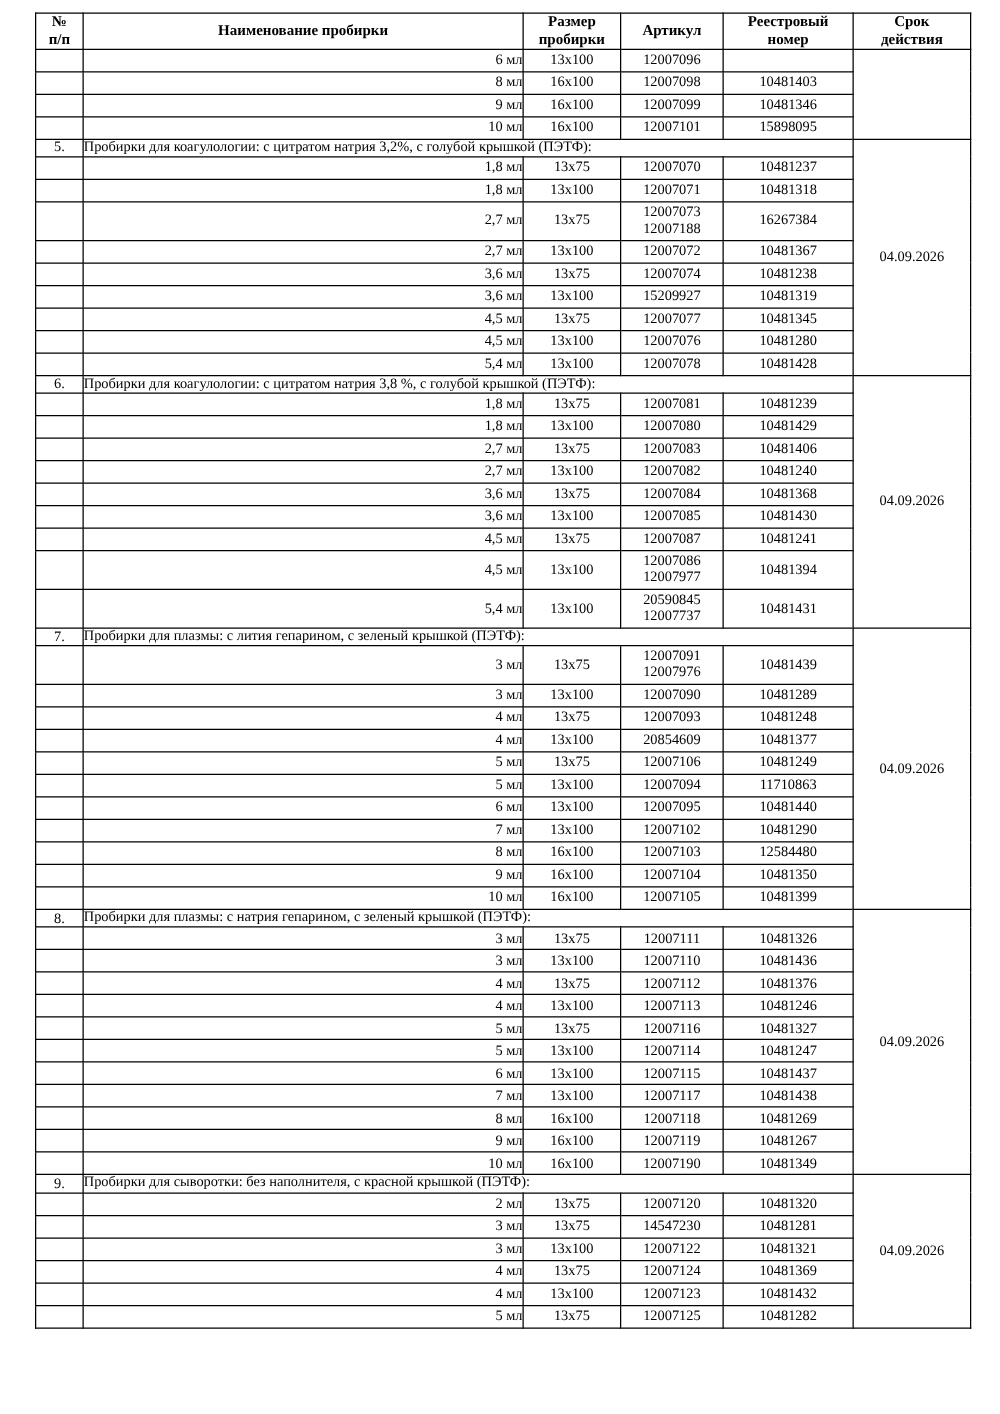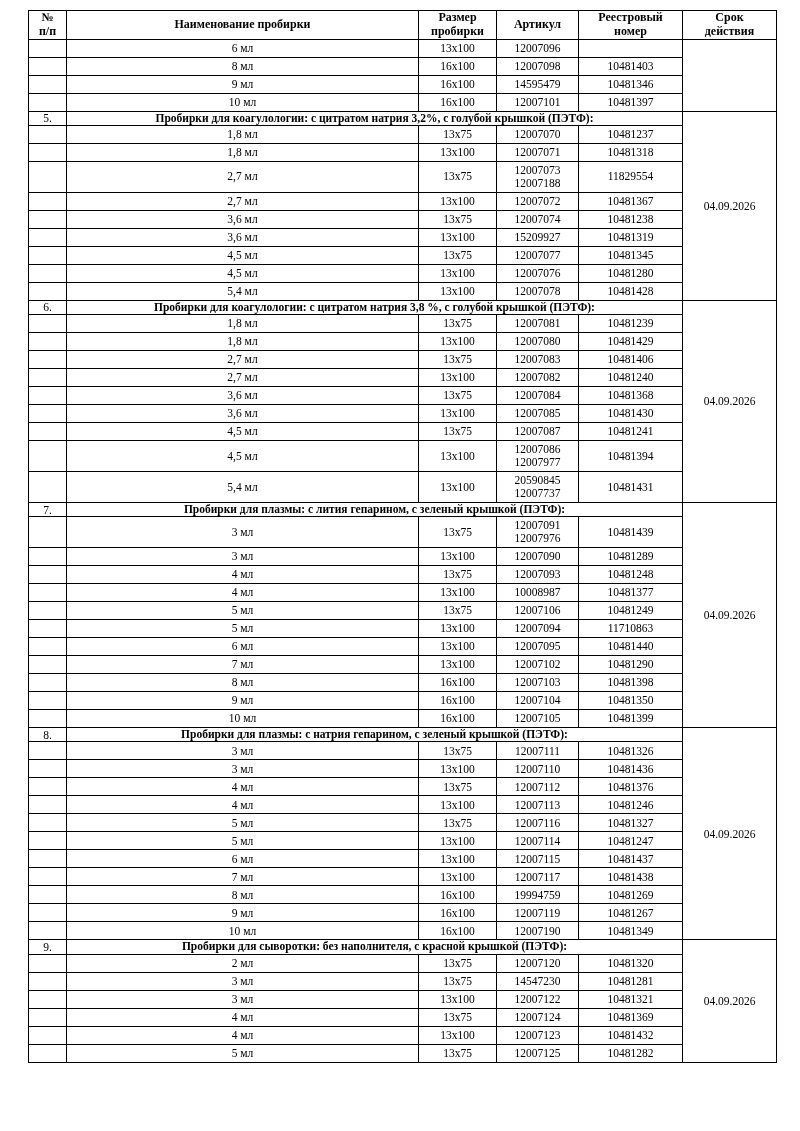--- a/index.html
+++ b/index.html
@@ -39,21 +39,21 @@
   .c-term   { width: 94px; }
 
   thead th {
     font-weight: bold;
     text-align: center;
     line-height: 1.12;
     padding: 4px 2px;
     font-size: 12px;
   }
   .cell-name {
-    text-align: center;
+    text-align: right;
     padding: 1px 4px 1px 6px;
     height: 17px;
     line-height: 1.1;
   }
   .cell-mid {
     text-align: center;
     height: 17px;
     line-height: 1.1;
     font-size: 11.5px;
   }
@@ -62,22 +62,21 @@
     vertical-align: top;
     padding-top: 2px;
     font-size: 11.5px;
   }
   .cell-term {
     text-align: center;
     vertical-align: middle;
     font-size: 11.5px;
   }
   .group-title {
-    text-align: center;
-    font-weight: bold;
+    font-weight: normal;
     font-size: 11.5px;
     padding: 2px 2px;
     line-height: 1.15;
   }
   .stack {
     display: block;
     line-height: 1.15;
   }
   .tall .cell-name,
   .tall .cell-mid {
@@ -132,29 +131,29 @@
           <td class="cell-num"></td>
           <td class="cell-name">8 мл</td>
           <td class="cell-mid">16x100</td>
           <td class="cell-mid">12007098</td>
           <td class="cell-mid">10481403</td>
         </tr>
         <tr>
           <td class="cell-num"></td>
           <td class="cell-name">9 мл</td>
           <td class="cell-mid">16x100</td>
-          <td class="cell-mid">14595479</td>
+          <td class="cell-mid">12007099</td>
           <td class="cell-mid">10481346</td>
         </tr>
         <tr>
           <td class="cell-num"></td>
           <td class="cell-name">10 мл</td>
           <td class="cell-mid">16x100</td>
           <td class="cell-mid">12007101</td>
-          <td class="cell-mid">10481397</td>
+          <td class="cell-mid">15898095</td>
         </tr>
         <tr>
           <td class="cell-num">5.</td>
           <td class="group-title" colspan="4">Пробирки для коагулологии: с цитратом натрия 3,2%, с голубой крышкой (ПЭТФ):</td>
           <td class="cell-term" rowspan="10">04.09.2026</td>
         </tr>
         <tr>
           <td class="cell-num"></td>
           <td class="cell-name">1,8 мл</td>
           <td class="cell-mid">13x75</td>
@@ -169,21 +168,21 @@
           <td class="cell-mid">10481318</td>
         </tr>
         <tr class="tall">
           <td class="cell-num"></td>
           <td class="cell-name">2,7 мл</td>
           <td class="cell-mid">13x75</td>
           <td class="cell-mid">
             <span class="stack">12007073</span>
             <span class="stack">12007188</span>
           </td>
-          <td class="cell-mid">11829554</td>
+          <td class="cell-mid">16267384</td>
         </tr>
         <tr>
           <td class="cell-num"></td>
           <td class="cell-name">2,7 мл</td>
           <td class="cell-mid">13x100</td>
           <td class="cell-mid">12007072</td>
           <td class="cell-mid">10481367</td>
         </tr>
         <tr>
           <td class="cell-num"></td>
@@ -320,21 +319,21 @@
           <td class="cell-num"></td>
           <td class="cell-name">4 мл</td>
           <td class="cell-mid">13x75</td>
           <td class="cell-mid">12007093</td>
           <td class="cell-mid">10481248</td>
         </tr>
         <tr>
           <td class="cell-num"></td>
           <td class="cell-name">4 мл</td>
           <td class="cell-mid">13x100</td>
-          <td class="cell-mid">10008987</td>
+          <td class="cell-mid">20854609</td>
           <td class="cell-mid">10481377</td>
         </tr>
         <tr>
           <td class="cell-num"></td>
           <td class="cell-name">5 мл</td>
           <td class="cell-mid">13x75</td>
           <td class="cell-mid">12007106</td>
           <td class="cell-mid">10481249</td>
         </tr>
         <tr>
@@ -356,21 +355,21 @@
           <td class="cell-name">7 мл</td>
           <td class="cell-mid">13x100</td>
           <td class="cell-mid">12007102</td>
           <td class="cell-mid">10481290</td>
         </tr>
         <tr>
           <td class="cell-num"></td>
           <td class="cell-name">8 мл</td>
           <td class="cell-mid">16x100</td>
           <td class="cell-mid">12007103</td>
-          <td class="cell-mid">10481398</td>
+          <td class="cell-mid">12584480</td>
         </tr>
         <tr>
           <td class="cell-num"></td>
           <td class="cell-name">9 мл</td>
           <td class="cell-mid">16x100</td>
           <td class="cell-mid">12007104</td>
           <td class="cell-mid">10481350</td>
         </tr>
         <tr>
           <td class="cell-num"></td>
@@ -437,21 +436,21 @@
           <td class="cell-num"></td>
           <td class="cell-name">7 мл</td>
           <td class="cell-mid">13x100</td>
           <td class="cell-mid">12007117</td>
           <td class="cell-mid">10481438</td>
         </tr>
         <tr>
           <td class="cell-num"></td>
           <td class="cell-name">8 мл</td>
           <td class="cell-mid">16x100</td>
-          <td class="cell-mid">19994759</td>
+          <td class="cell-mid">12007118</td>
           <td class="cell-mid">10481269</td>
         </tr>
         <tr>
           <td class="cell-num"></td>
           <td class="cell-name">9 мл</td>
           <td class="cell-mid">16x100</td>
           <td class="cell-mid">12007119</td>
           <td class="cell-mid">10481267</td>
         </tr>
         <tr>

